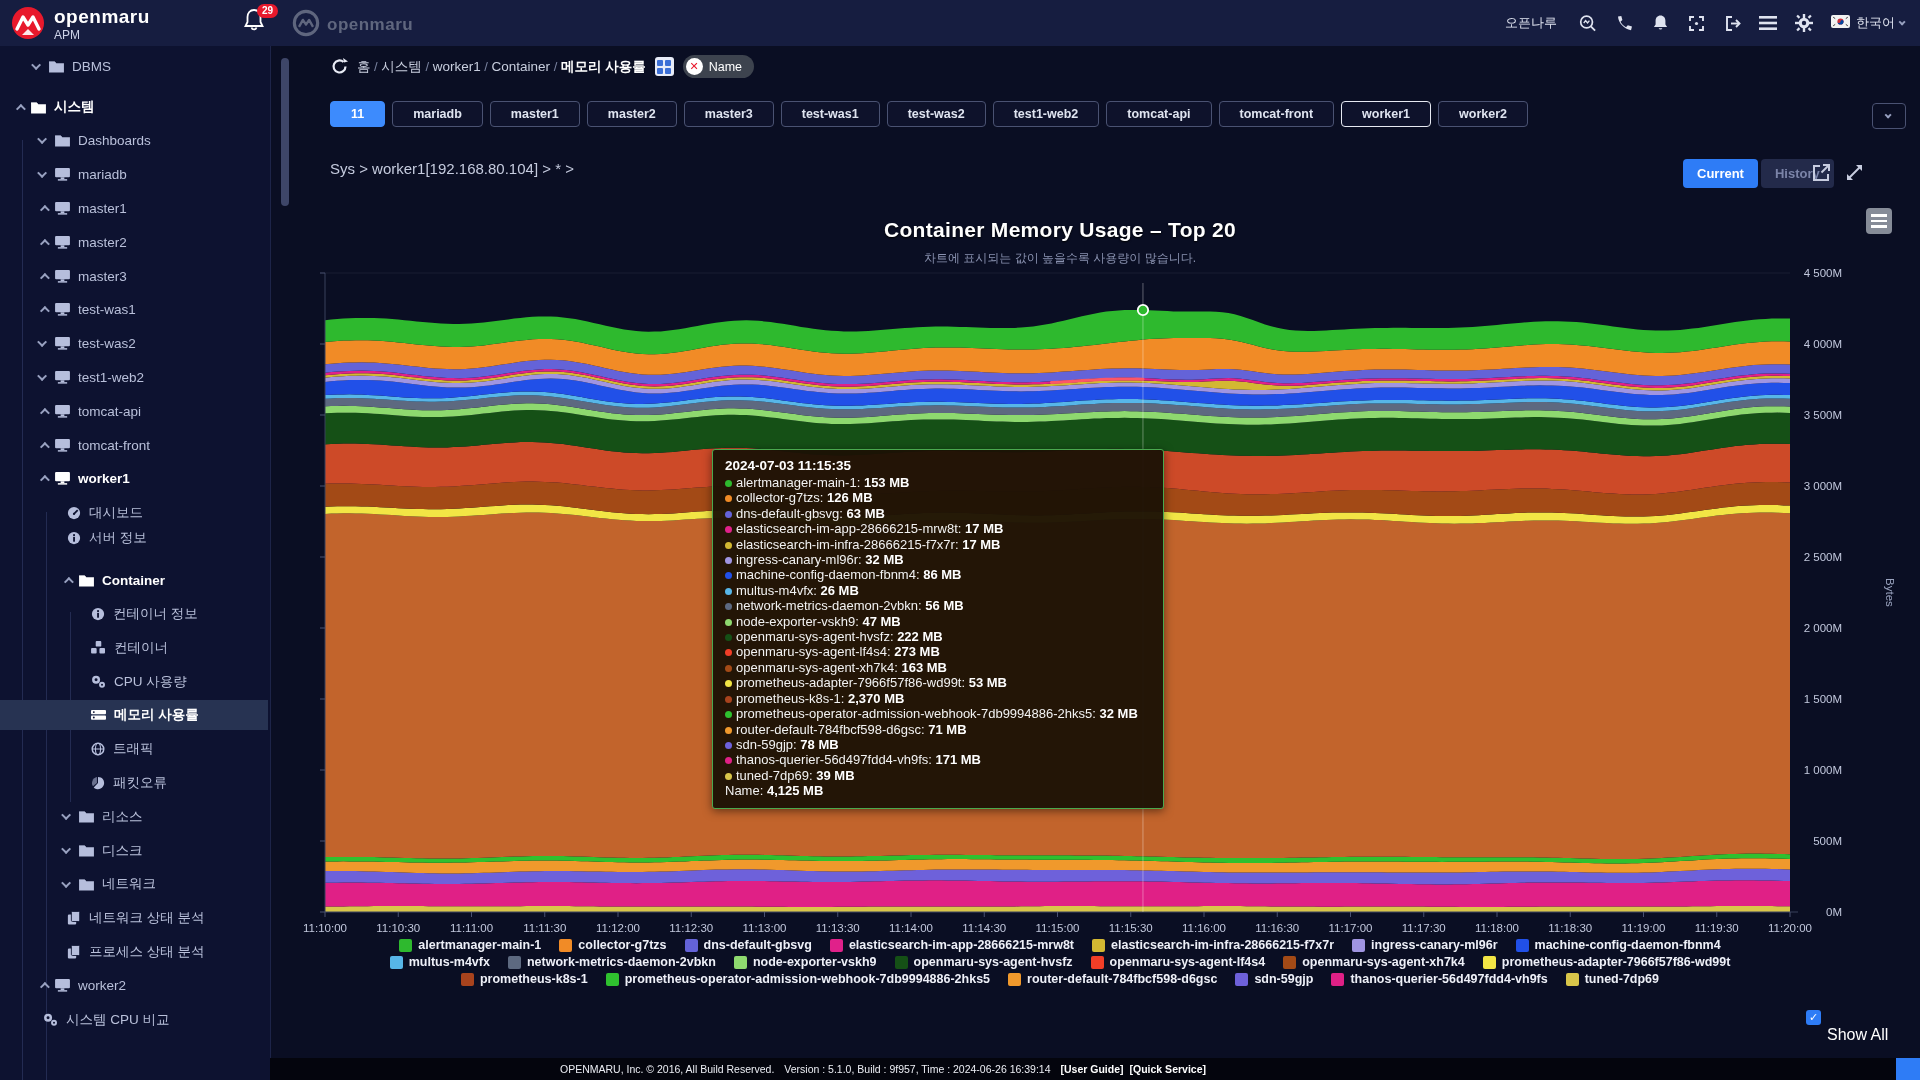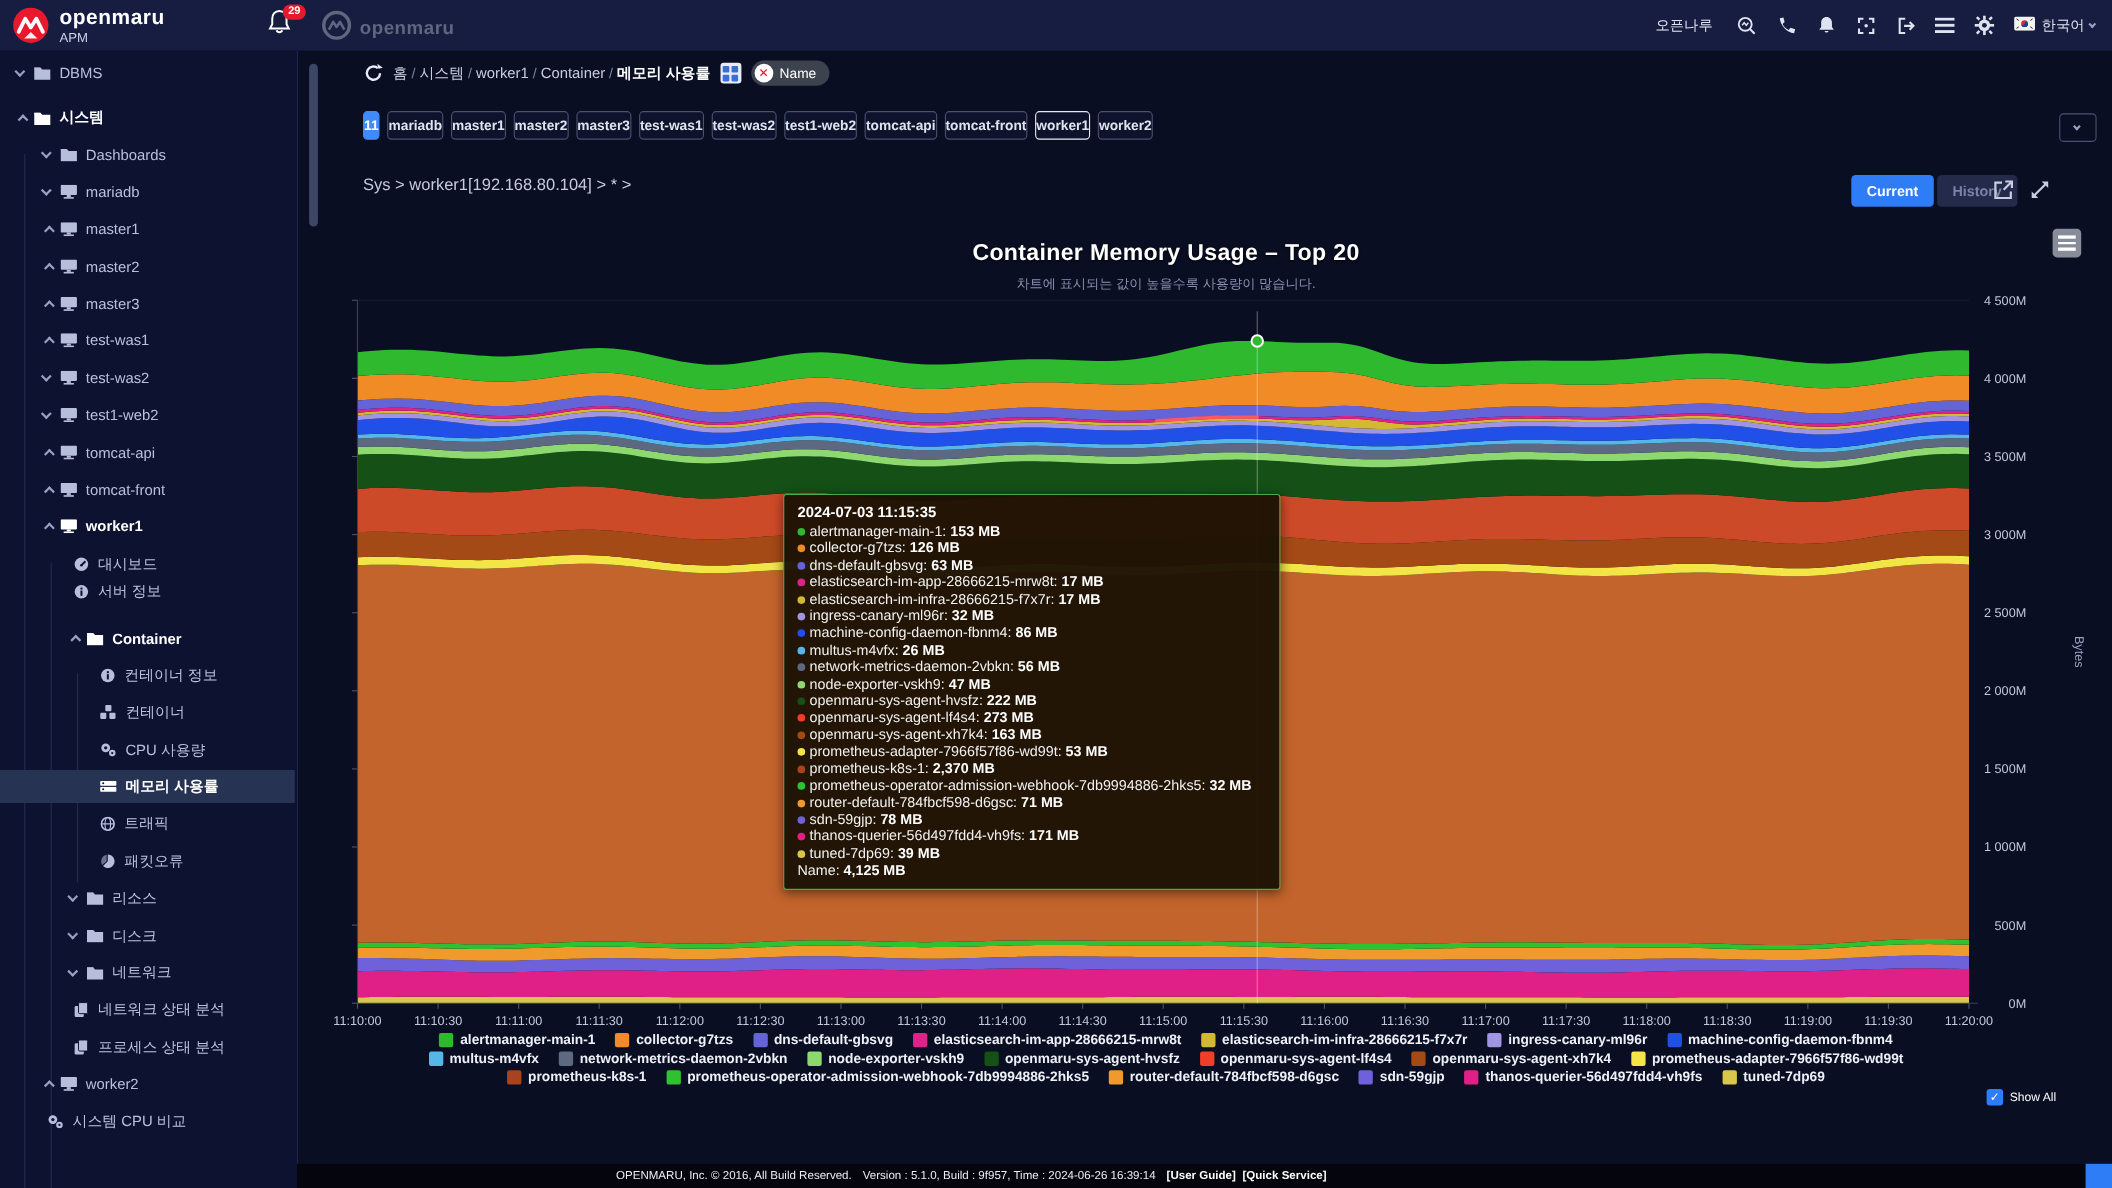--- a/index.html
+++ b/index.html
@@ -52,21 +52,21 @@
   .grid-ic { width:19px; height:19px; background:#e8ecf8; border-radius:3px; display:grid;
     grid-template-columns:1fr 1fr; gap:2px; padding:2.5px; cursor:pointer; }
   .grid-ic i { background:#3c6fd6; border-radius:1px; }
   .name-chip { height:23px; background:#3d434e; border-radius:12px; display:flex; align-items:center; gap:6px;
     padding:0 12px 0 3px; cursor:pointer; }
   .name-chip .x { width:17px; height:17px; background:#fff; border-radius:50%; color:#e8192c; font-size:11px;
     font-weight:bold; display:flex; align-items:center; justify-content:center; }
   .name-chip .t { color:#fff; font-size:12.5px; }
 
   .tags { position:absolute; left:330px; top:101px; display:flex; gap:7px; z-index:5; }
-  .tag { height:26px; padding:0 0; display:flex; align-items:center; border:1px solid #4a5272; border-radius:4px;
+  .tag { height:26px; padding:0 20px; display:flex; align-items:center; border:1px solid #4a5272; border-radius:4px;
     color:#dfe4f0; font-size:12.5px; font-weight:600; background:rgba(20,26,55,.4); cursor:pointer; }
   .tag.count { background:#3d8bfd; border-color:#3d8bfd; color:#fff; }
   .tag.active { border-color:#e6e9f2; }
   .tags-dd { position:absolute; right:14px; top:103px; width:34px; height:26px; border:1px solid #4a5272;
     border-radius:4px; display:flex; align-items:center; justify-content:center; cursor:pointer; z-index:5; }
 
   .syspath { position:absolute; left:330px; top:160px; color:#c5cbde; font-size:15px; z-index:5; }
   .mode-btns { position:absolute; left:1683px; top:159px; display:flex; z-index:5; }
   .btn { height:29px; padding:0 14px; font-size:13px; font-weight:bold; display:flex; align-items:center;
     border-radius:4px; cursor:pointer; border:none; font-family:inherit; }
@@ -95,21 +95,21 @@
 
   
   .legend { position:absolute; left:320px; top:938px; width:1480px; z-index:5; }
   .legend-row { display:flex; justify-content:center; gap:18px; margin-bottom:3px; }
   .leg-item { display:flex; align-items:center; gap:6px; cursor:pointer; }
   .leg-item .sw { width:13px; height:13px; border-radius:2px; }
   .leg-item .nm { color:#eef0f8; font-size:12.5px; font-weight:600; white-space:nowrap; }
   .showall { position:absolute; left:1806px; top:990px; display:flex; align-items:center; gap:6px; z-index:6; cursor:pointer; }
   .showall .cb { width:15px; height:15px; background:#2e7cf6; border-radius:3px; color:#fff; font-size:11px;
     display:flex; align-items:center; justify-content:center; font-weight:bold; }
-  .showall .lb { color:#fff; font-size:11px; }
+  .showall .lb { color:#fff; font-size:16px;margin-top:36px; }
 
   
   .footer { position:absolute; left:270px; bottom:0; width:1626px; height:22px; background:#04050d;
     display:flex; align-items:center; padding-left:290px; gap:10px; z-index:15; }
   .footer span { color:#eceef4; font-size:10.5px; white-space:nowrap; }
   .footer a { color:#fff; font-size:10.5px; font-weight:bold; text-decoration:none; cursor:pointer; }
   .corner-btn { position:absolute; right:0; bottom:0; width:24px; height:22px; background:#2e7cf6; z-index:16; cursor:pointer; }
 
   svg text { font-family:"Liberation Sans","DejaVu Sans",sans-serif; }
 </style>
@@ -225,21 +225,21 @@
         <span>한국어</span>
         <span class="chev down sm"></span>
       </span>
     </div>
   </div>
 
   <div class="sidebar" id="sidebar">
       <div class="guide" style="left: 22px; top: 94px; height: 946px;"></div>
       <div class="guide" style="left: 46px; top: 466px; height: 926px;"></div>
       <div class="guide" style="left: 70px; top: 566px; height: 190px;"></div>
-      <div class="snode" style="top: 5px;">
+      <div class="snode" style="top: 5px; padding-left: 18px;">
         <span class="chev down" style="margin-left:16px"></span>
         <span style="display:inline-flex">
           <svg width="15" height="13" viewBox="0 0 16 14">
             <path fill="#b6bedc" d="M0 1.5h6l1.8 2H16v10H0z"></path>
             <path fill="#b6bedc" opacity=".6" d="M0 1.5h6l1.8 2H0z"></path>
           </svg>
         </span>
         <span class="lbl">DBMS</span>
       </div>
       <div class="snode bold" style="top: 46px;">

